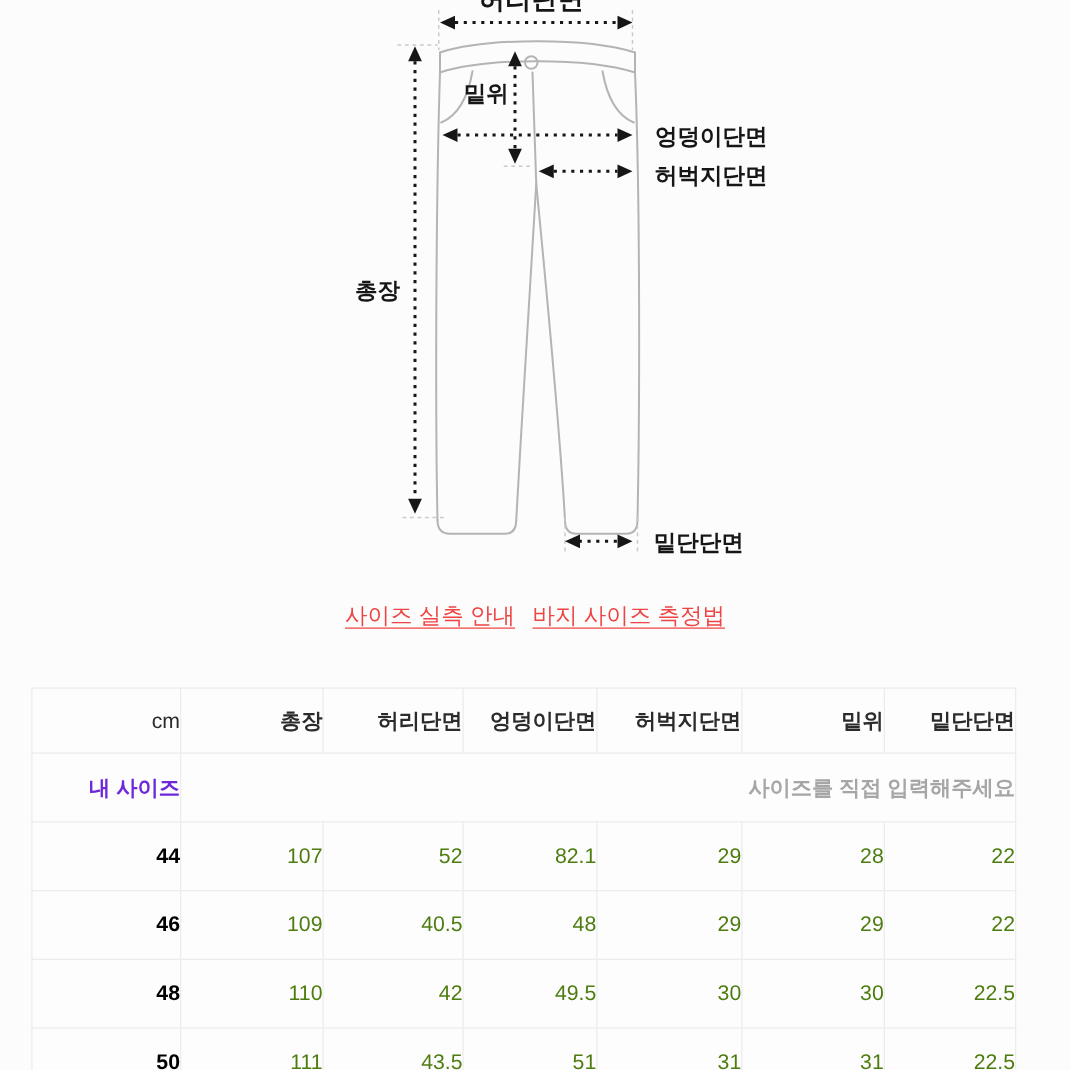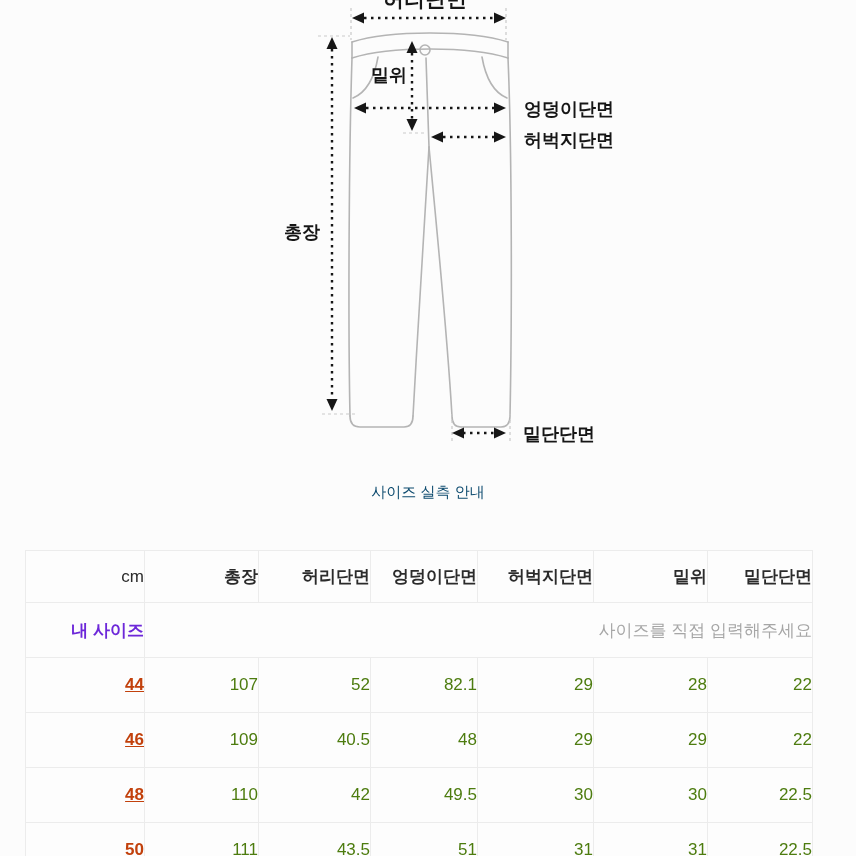--- a/index.html
+++ b/index.html
@@ -27,22 +27,23 @@
   .mlabel.waist-top { font-size: 21px; }
 
   
   .links-row {
     position: absolute; top: 478px; left: 0;
     width: 856px; height: 28px;
     display: flex; justify-content: center; align-items: center;
     gap: 14px;
   }
   .size-link {
-    font-size: 15px;
-    color: #0c4a6e;
+    font-size: 18px;
+    color: #ef4444;
+    text-decoration: underline;
     text-underline-offset: 4px;
     cursor: pointer;
     white-space: nowrap;
   }
 
   
   table.size-table {
     position: absolute; left: 25px; top: 550px;
     width: 787px;
     border-collapse: collapse;
@@ -53,26 +54,26 @@
     border: 1px solid #ececec;
     text-align: right;
     vertical-align: middle;
     font-size: 17px;
     padding: 0;
   }
   tr.head-row { height: 52px; }
   tr.body-row { height: 55px; }
   th.col-head { font-weight: 600; color: #2b2b2b; }
   th.unit-head { font-weight: 500; color: #2b2b2b; }
-  td.size-cell { font-weight: 600; color: #c2410c; text-decoration: underline; }
+  td.size-cell { font-weight: 600; color: #000000; }
   td.value-cell { font-weight: 400; color: #4d7c0f; }
   td.my-size-label { font-weight: 600; color: #6d28d9; }
   td.my-size-input {
     color: #a6a6a6;
-    font-weight: 400;
+    font-weight: 700;
     cursor: pointer;
     padding-right: 6px;
     margin-left: 42px;
   }
 </style>
 </head>
 <body>
 
 <div class="stage">
 
@@ -150,20 +151,21 @@
     <text class="mlabel waist-top" x="425" y="6" text-anchor="middle">허리단면</text>
     <text class="mlabel" x="407" y="81" text-anchor="end">밑위</text>
     <text class="mlabel" x="524" y="115" text-anchor="start">엉덩이단면</text>
     <text class="mlabel" x="524" y="146" text-anchor="start">허벅지단면</text>
     <text class="mlabel" x="302" y="238" text-anchor="middle">총장</text>
     <text class="mlabel" x="523" y="440" text-anchor="start">밑단단면</text>
   </svg>
 
   <div class="links-row">
     <span class="size-link">사이즈 실측 안내</span>
+    <span class="size-link">바지 사이즈 측정법</span>
   </div>
 
   <table class="size-table">
     <colgroup>
       <col style="width:119px">
         <col style="width:114px">
         <col style="width:112px">
       <col style="width:107px">
         <col style="width:116px">
         <col style="width:114px">

